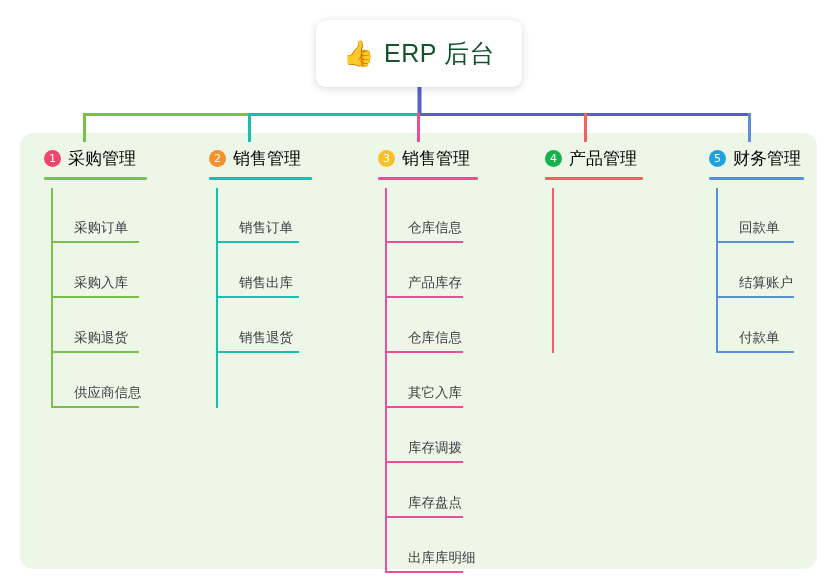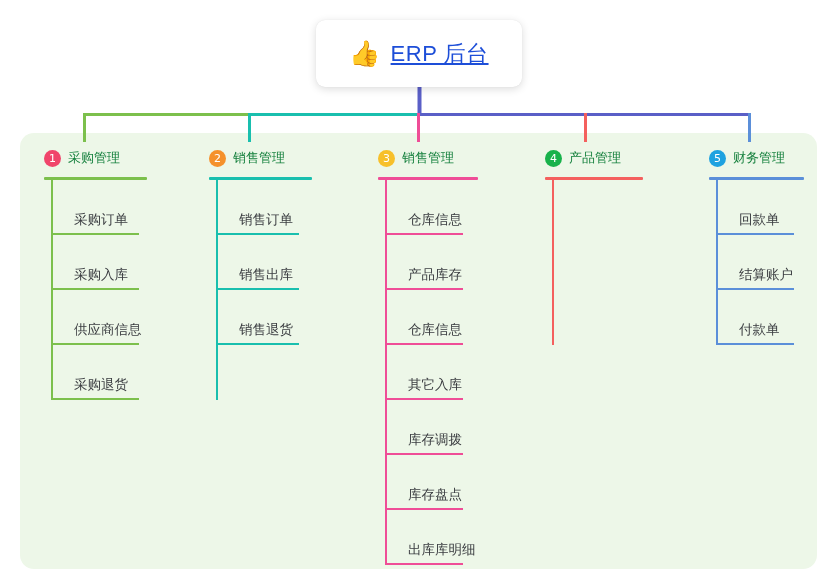--- a/index.html
+++ b/index.html
@@ -40,25 +40,24 @@
     box-sizing: border-box;
     z-index: 6;
   }
   #root-node .thumb {
     font-size: 25px;
     line-height: 1;
     color: #F4C430;
     display: inline-block;
   }
   #root-node .root-title {
-    font-size: 22px;
-    color: #1d4ed8;
+    font-size: 25px;
+    color: #14532d;
     letter-spacing: 0.5px;
     white-space: nowrap;
-    text-decoration: underline;
   }
 
   
   #panel {
     position: absolute;
     left: 20px;
     top: 133px;
     width: 797px;
     height: 436px;
     background: #EDF7E8;
@@ -93,32 +92,32 @@
     height: 17px;
     border-radius: 50%;
     color: #ffffff;
     font-size: 11px;
     line-height: 17px;
     text-align: center;
     flex: 0 0 auto;
     font-family: "DejaVu Sans", sans-serif;
   }
   .col-title {
-    font-size: 13px;
-    color: #15803d;
+    font-size: 17px;
+    color: #000000;
   }
   .head-rule {
     height: 3px;
     margin-top: 7px;
     border-radius: 1px;
   }
 
   .items {
     position: relative;
-    margin-top: 0px;
+    margin-top: 8px;
   }
   .item {
     position: relative;
     height: 55px;
     box-sizing: border-box;
   }
   .item-label {
     position: absolute;
     left: 30px;
     bottom: 6px;
@@ -177,25 +176,25 @@
           <div class="item-spine" style="background: rgb(124, 192, 76); height: 220px;"></div>
           <div class="item">
             <span class="item-label">采购订单</span>
             <div class="item-rule" style="background: rgb(124, 192, 76); width: 88px;"></div>
           </div>
           <div class="item">
             <span class="item-label">采购入库</span>
             <div class="item-rule" style="background: rgb(124, 192, 76); width: 88px;"></div>
           </div>
           <div class="item">
+            <span class="item-label">采购退货</span>
+            <div class="item-rule" style="background: rgb(124, 192, 76); width: 88px;"></div>
+          </div>
+          <div class="item">
             <span class="item-label">供应商信息</span>
-            <div class="item-rule" style="background: rgb(124, 192, 76); width: 88px;"></div>
-          </div>
-          <div class="item">
-            <span class="item-label">采购退货</span>
             <div class="item-rule" style="background: rgb(124, 192, 76); width: 88px;"></div>
           </div>
         </div>
       </div>
       <div class="column" style="left: 209px; top: 146px;">
         <div class="col-head">
           <span class="badge" style="background: rgb(245, 145, 43);">2</span>
           <span class="col-title">销售管理</span>
         </div>
         <div class="head-rule" style="background: rgb(25, 191, 174); width: 103px;"></div>

